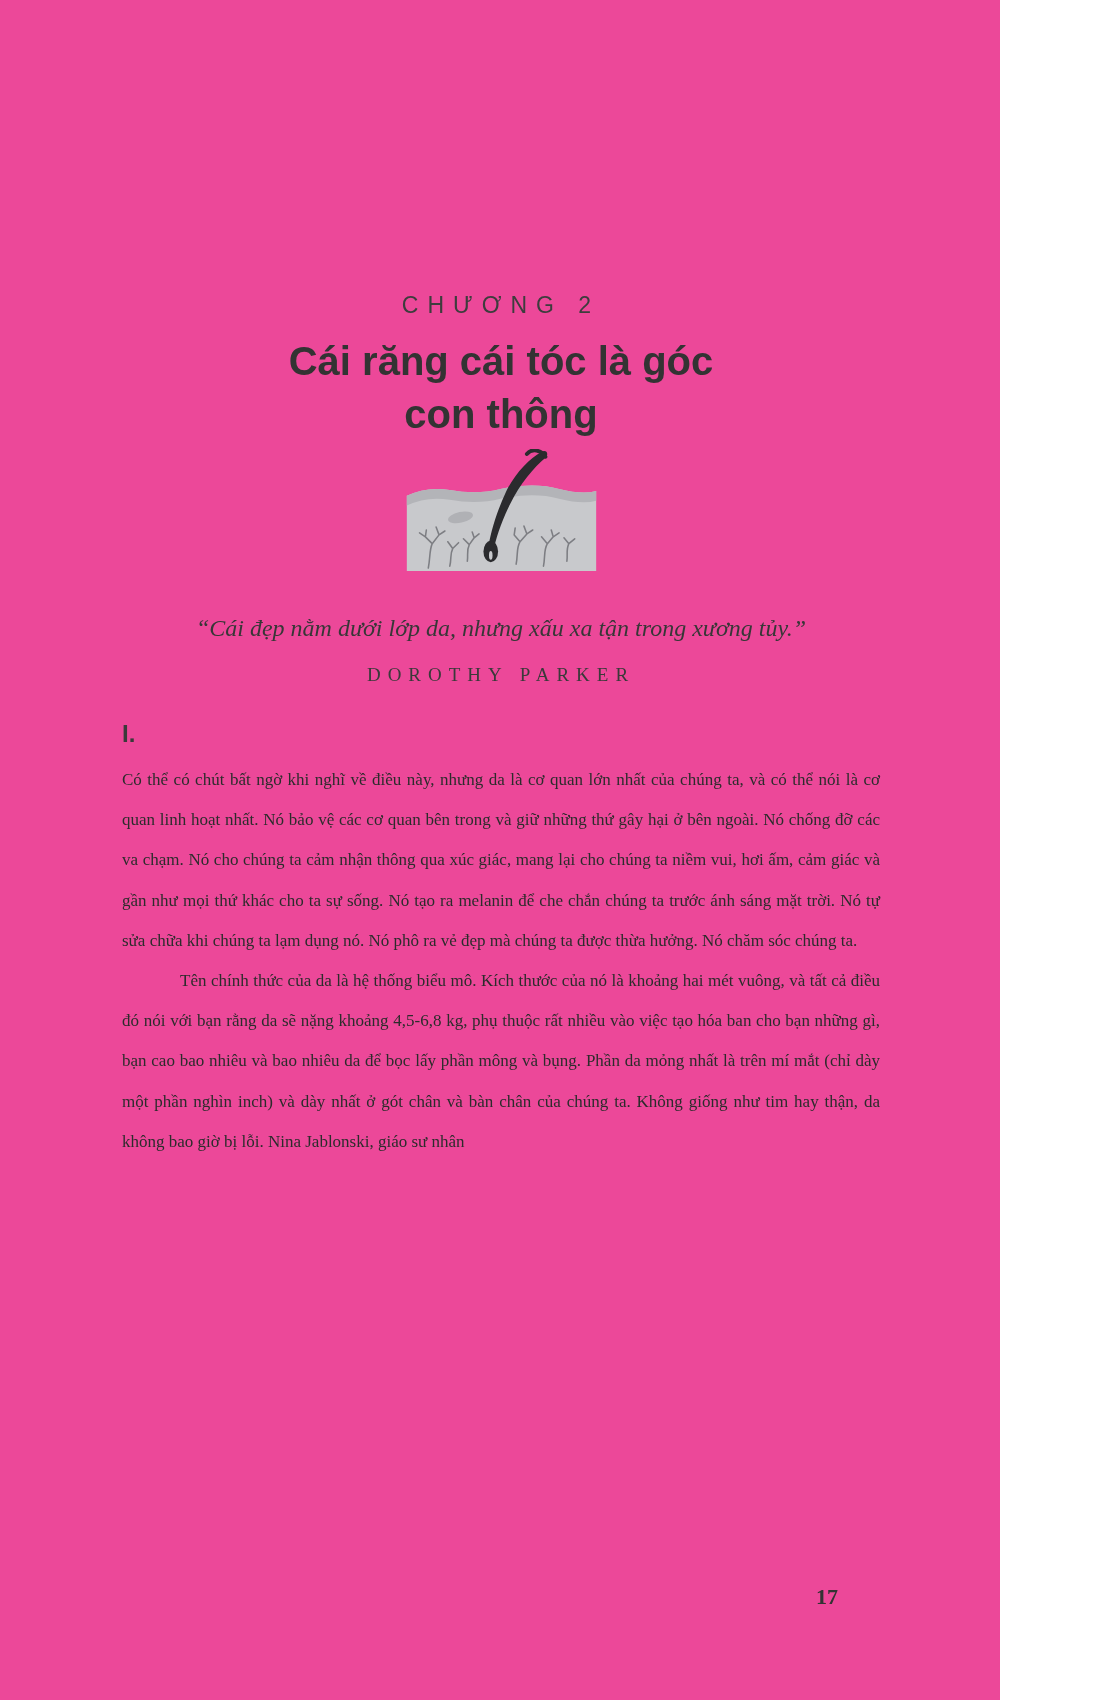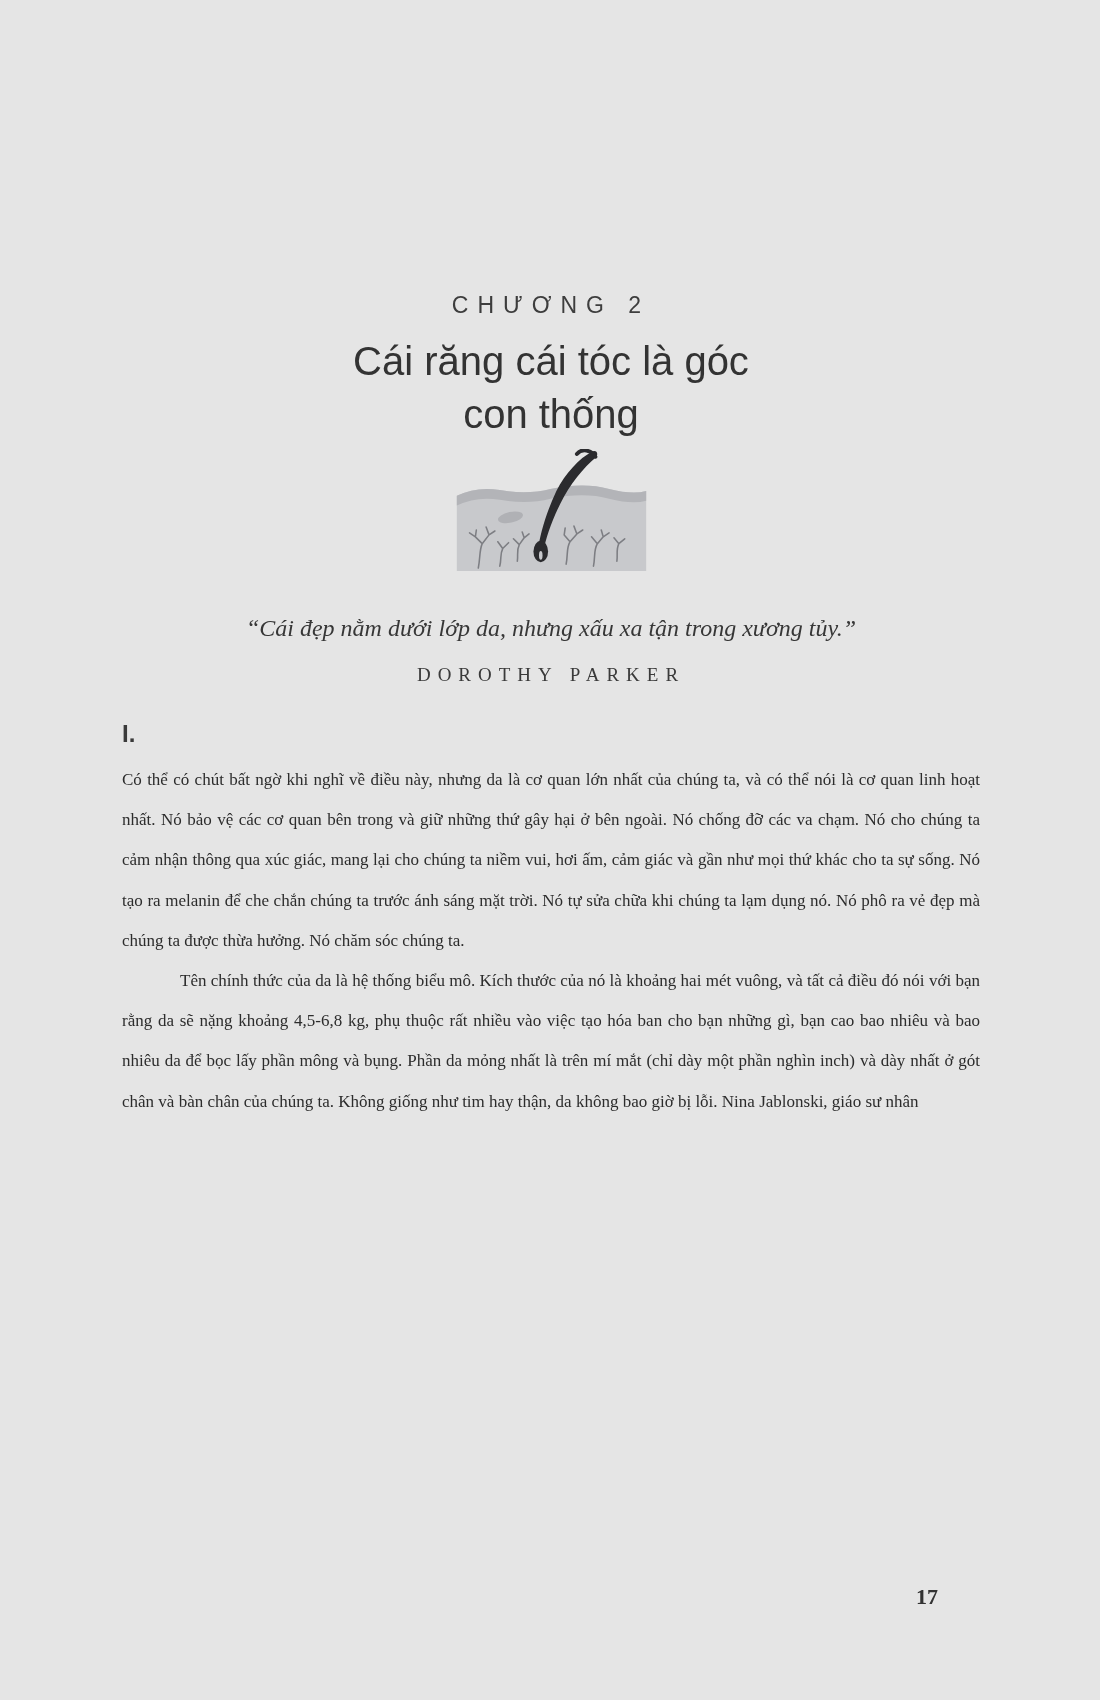--- a/index.html
+++ b/index.html
@@ -2,42 +2,42 @@
 <html lang="vi"><head>
 <meta charset="utf-8">
 <style>
   html, body {
     margin: 0;
     padding: 0;
     background: #ffffff;
   }
   .page {
     position: relative;
-    width: 1100px;
+    width: 1000px;
     height: 1700px;
-    background: #e5e5e5;
+    background: #ec4899;
     box-sizing: border-box;
     padding: 292px 120px 0 122px;
     color: #2d2d2d;
     font-family: "Liberation Serif", serif;
     overflow: hidden;
   }
   .chapter-label {
     text-align: center;
     font-family: "Liberation Sans", sans-serif;
     font-size: 23px;
     letter-spacing: 9px;
     color: #3d3d3d;
     font-weight: 400;
   }
   .chapter-title {
     margin: 16px 0 0 0;
     text-align: center;
     font-family: "Liberation Sans", sans-serif;
-    font-weight: 400;
+    font-weight: 700;
     font-size: 40px;
     line-height: 53px;
     color: #333333;
   }
   .illustration {
     margin-top: 8px;
     text-align: center;
   }
   .epigraph-quote {
     margin-top: 40px;
@@ -85,21 +85,21 @@
 </style>
 </head>
 <body>
 
 <div class="page">
 
   <div class="chapter-label">CHƯƠNG 2</div>
 
   <h1 class="chapter-title">
     <span>Cái răng cái tóc là góc</span><br>
-    <span>con thống</span>
+    <span>con thông</span>
   </h1>
 
   <div class="illustration">
     <svg width="205" height="122" viewBox="0 0 210 125" aria-hidden="true">
 
       <path fill="#c8c9cc" d="M8,125 L8,48 Q28,38 52,42 Q80,47 104,41 Q138,34 164,41 Q188,47 202,43 L202,125 Z"></path>
 
       <path fill="#b3b4b8" d="M8,48 Q28,38 52,42 Q80,47 104,41 Q138,34 164,41 Q188,47 202,43 L202,53 Q188,57 164,51 Q138,44 104,51 Q80,57 52,52 Q28,48 8,58 Z"></path>
 
       <ellipse cx="63" cy="70" rx="13" ry="5.5" fill="#b0b1b5" transform="rotate(-12 63 70)"></ellipse>

